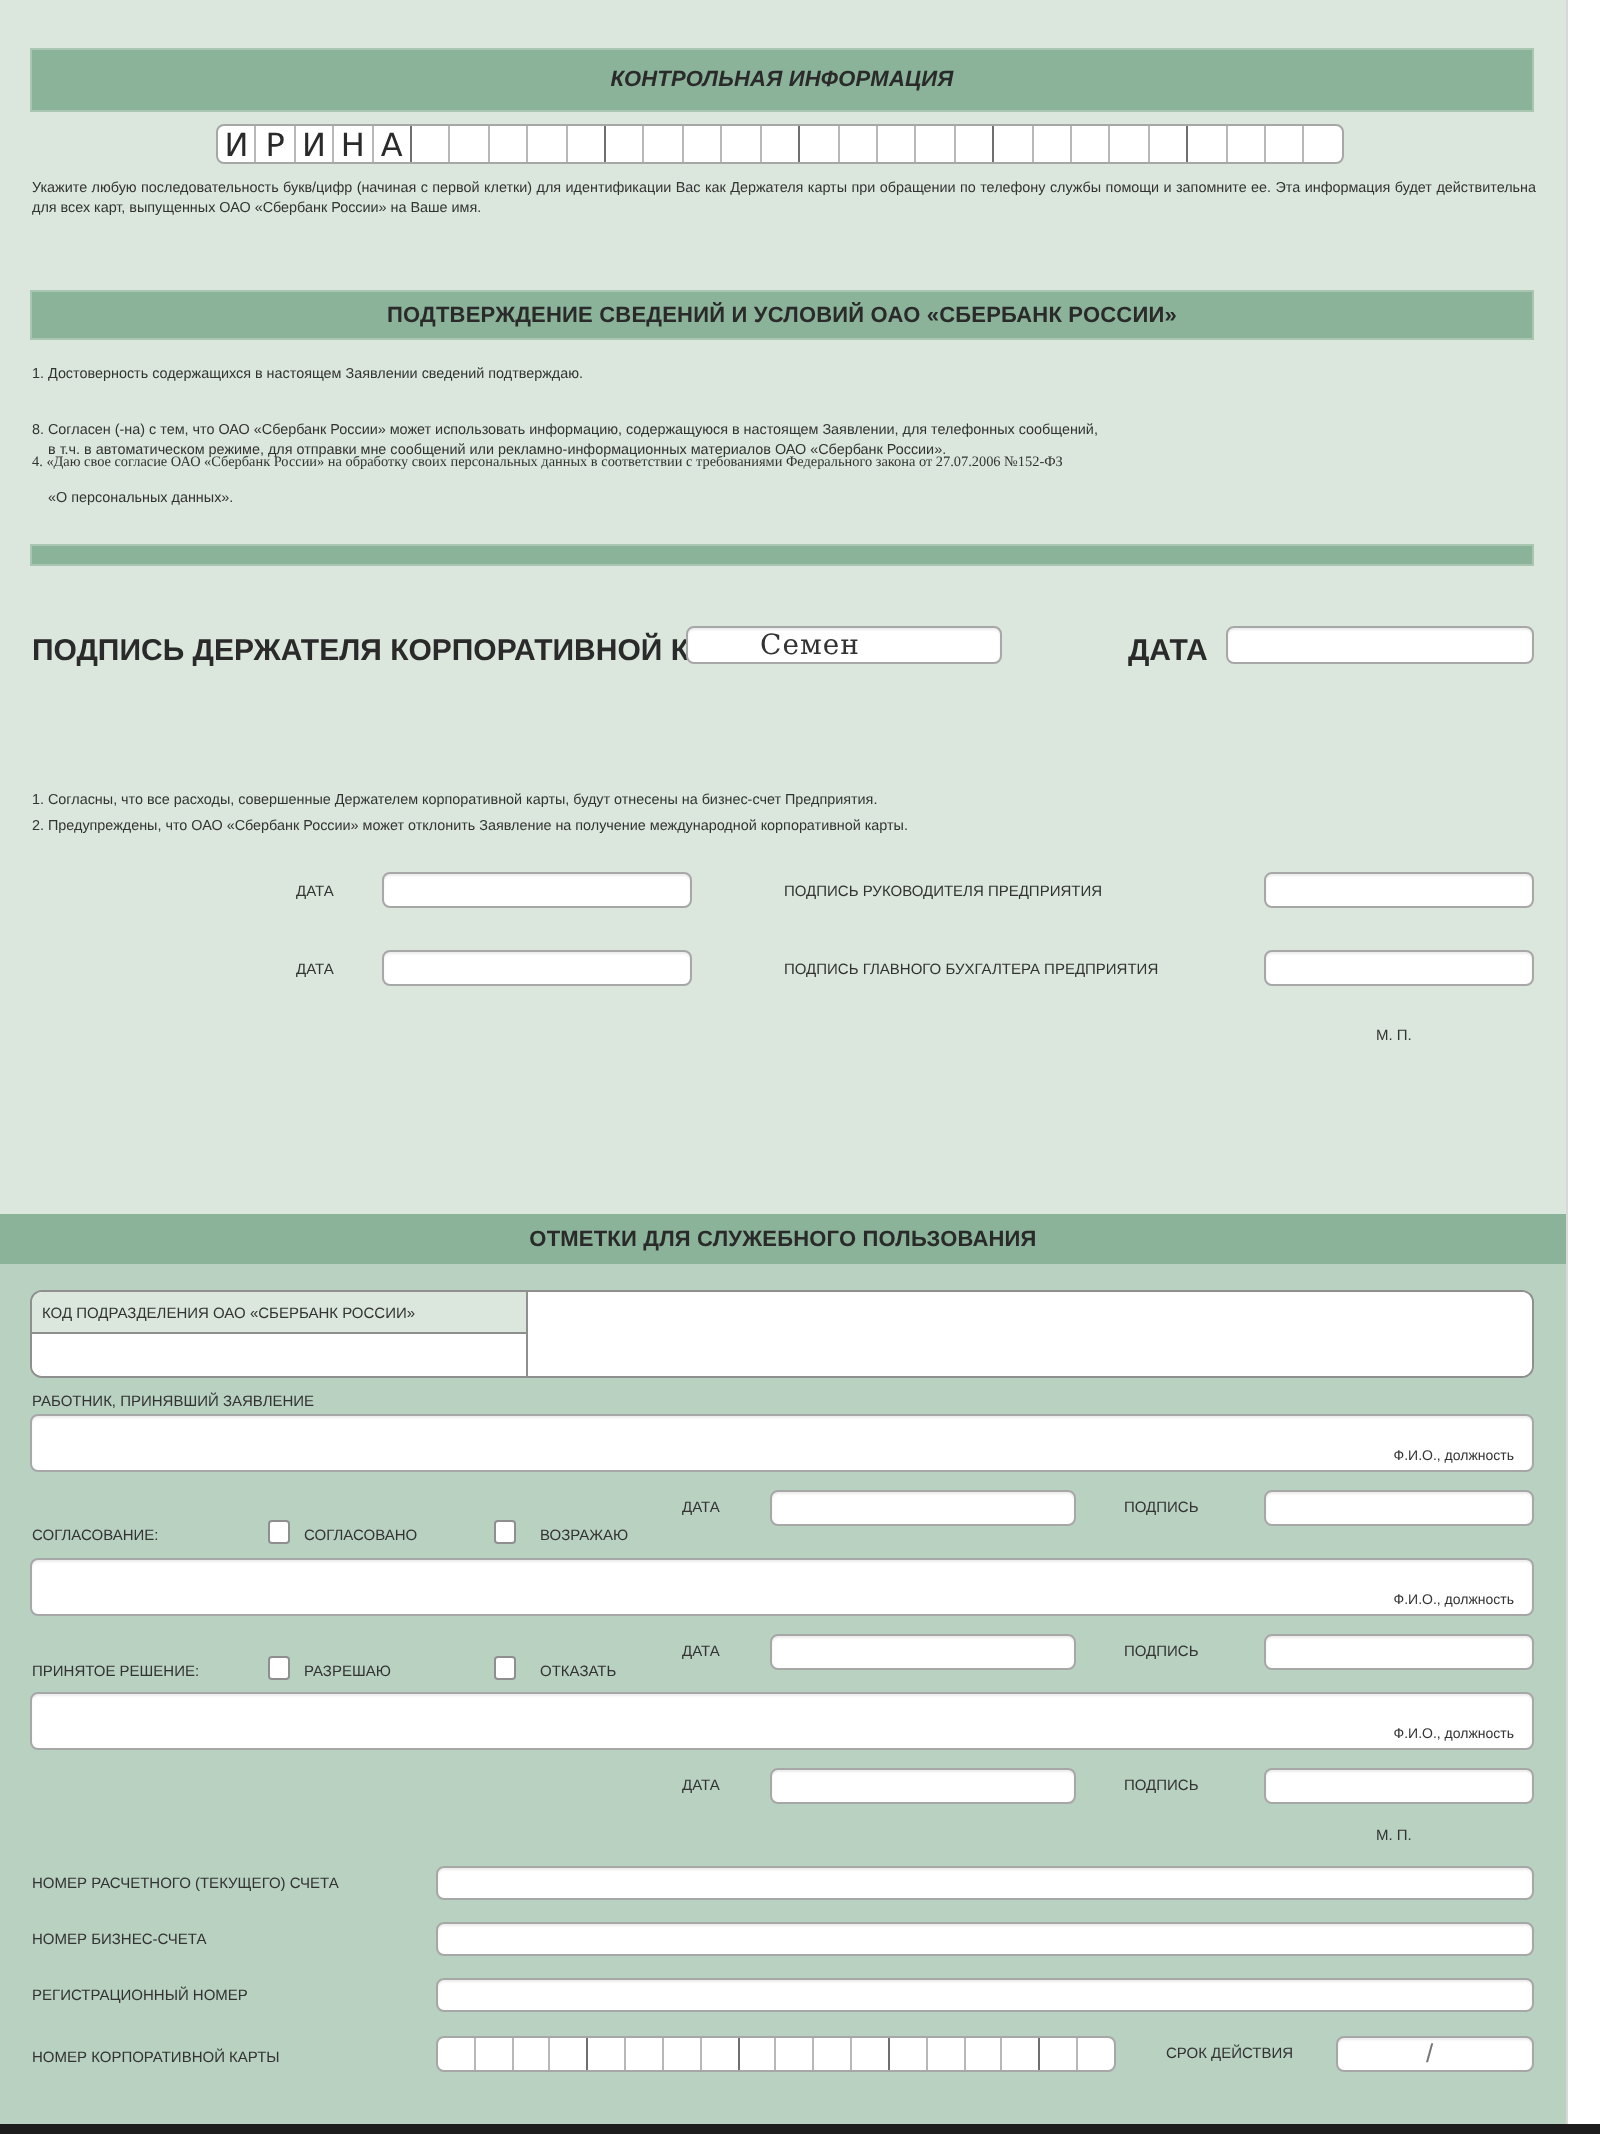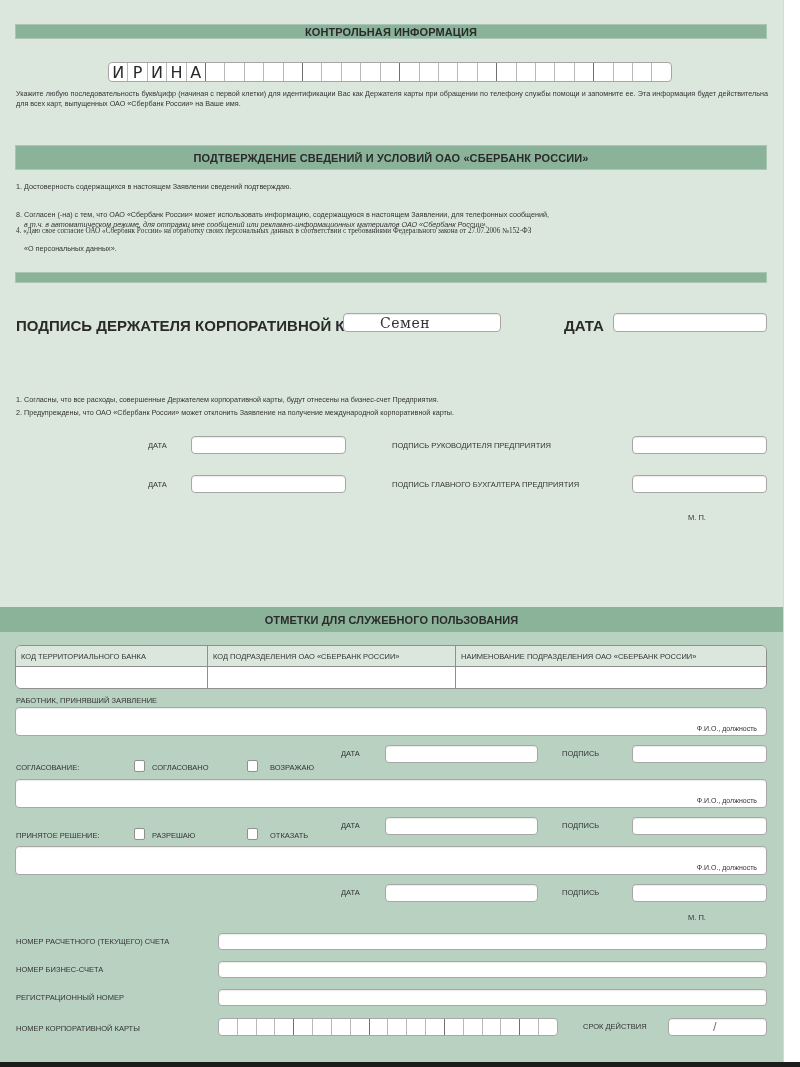--- a/index.html
+++ b/index.html
@@ -38,21 +38,21 @@
   .checkbox { position: absolute; width: 11px; height: 12px; background: #fff; border: 1px solid #8f8f8f; border-radius: 2px; }
 
   .signature { font-family: "DejaVu Serif", serif; font-size: 14px; color: #333; position: absolute; left: 36px; top: 1px; letter-spacing: 0.5px; }
   .slash { position: absolute; left: 44px; top: 0px; font-size: 13px; color: #777; }
 </style>
 </head>
 <body>
 
 <div class="page">
 
-  <div class="bar" style="top:24px;height:15px;">
+  <div class="bar" style="top:24px;height:32px;font-style:italic;">
     <span class="bar-title">КОНТРОЛЬНАЯ ИНФОРМАЦИЯ</span>
   </div>
 
   <div class="cells" id="code-cells" style="left:108px;top:62px;width:564px;height:20px;">
       <div class="cell">И</div>
       <div class="cell">Р</div>
       <div class="cell">И</div>
       <div class="cell">Н</div>
       <div class="cell thick">А</div>
       <div class="cell"></div>
@@ -82,21 +82,21 @@
     </div>
 
   <div class="para justify" style="top:89px;width:752px;">Укажите любую последовательность букв/цифр (начиная с первой клетки) для идентификации Вас как Держателя карты при обращении по телефону службы помощи и запомните ее. Эта информация будет действительна для всех карт, выпущенных ОАО «Сбербанк России» на Ваше имя.</div>
 
   <div class="bar" style="top:145px;height:25px;">
     <span class="bar-title">ПОДТВЕРЖДЕНИЕ СВЕДЕНИЙ И УСЛОВИЙ  ОАО «СБЕРБАНК РОССИИ»</span>
   </div>
 
   <div class="para" style="top:182px;">1. Достоверность содержащихся в настоящем Заявлении сведений подтверждаю.</div>
   <div class="para" style="top:210px;">8. Согласен (-на) с тем, что ОАО «Сбербанк России» может использовать информацию, содержащуюся в настоящем Заявлении, для телефонных сообщений,</div>
-  <div class="para" style="top:220px;left:24px;font-style:italic;">в т.ч. в автоматическом режиме, для отправки мне сообщений или рекламно-информационных материалов ОАО «Сбербанк России».</div>
+  <div class="para" style="top:220px;left:24px;">в т.ч. в автоматическом режиме, для отправки мне сообщений или рекламно-информационных материалов ОАО «Сбербанк России».</div>
   <div class="para" style="top:227px;font-family:Liberation Serif, serif;">4. «Даю свое согласие ОАО «Сбербанк России» на обработку своих персональных данных в соответствии с требованиями Федерального закона от 27.07.2006 №152-ФЗ</div>
   <div class="para" style="top:244px;left:24px;">«О персональных данных».</div>
 
   <div class="bar" style="top:272px;height:11px;"></div>
 
   <div class="label-b" style="left:16px;top:317px;">ПОДПИСЬ ДЕРЖАТЕЛЯ КОРПОРАТИВНОЙ КАРТЫ</div>
   <div class="field" style="left:343px;top:313px;width:158px;height:19px;">
     <span class="signature">Семен</span>
   </div>
   <div class="label-b" style="left:564px;top:317px;">ДАТА</div>
@@ -116,30 +116,25 @@
   <div class="field" style="left:632px;top:475px;width:135px;height:18px;"></div>
 
   <div class="label" style="left:688px;top:513px;">М. П.</div>
 
   <div class="service"></div>
   <div class="bar" style="left:0;width:783px;top:607px;height:25px;border:none;">
     <span class="bar-title">ОТМЕТКИ ДЛЯ СЛУЖЕБНОГО ПОЛЬЗОВАНИЯ</span>
   </div>
 
   <div class="table3">
-    <div class="tcol" style="width:192px;">
-      <div class="thead">КОД ТЕРРИТОРИАЛЬНОГО БАНКА</div>
-      <div class="tbody"></div>
-    </div>
     <div class="tcol" style="width:248px;">
       <div class="thead">КОД ПОДРАЗДЕЛЕНИЯ  ОАО «СБЕРБАНК РОССИИ»</div>
       <div class="tbody"></div>
     </div>
     <div class="tcol" style="flex:1;">
-      <div class="thead">НАИМЕНОВАНИЕ ПОДРАЗДЕЛЕНИЯ  ОАО «СБЕРБАНК РОССИИ»</div>
       <div class="tbody"></div>
     </div>
   </div>
 
   <div class="label" style="left:16px;top:696px;">РАБОТНИК, ПРИНЯВШИЙ ЗАЯВЛЕНИЕ</div>
   <div class="field" style="left:15px;top:707px;width:752px;height:29px;">
     <span class="fio">Ф.И.О., должность</span>
   </div>
 
   <div class="label" style="left:341px;top:749px;">ДАТА</div>

